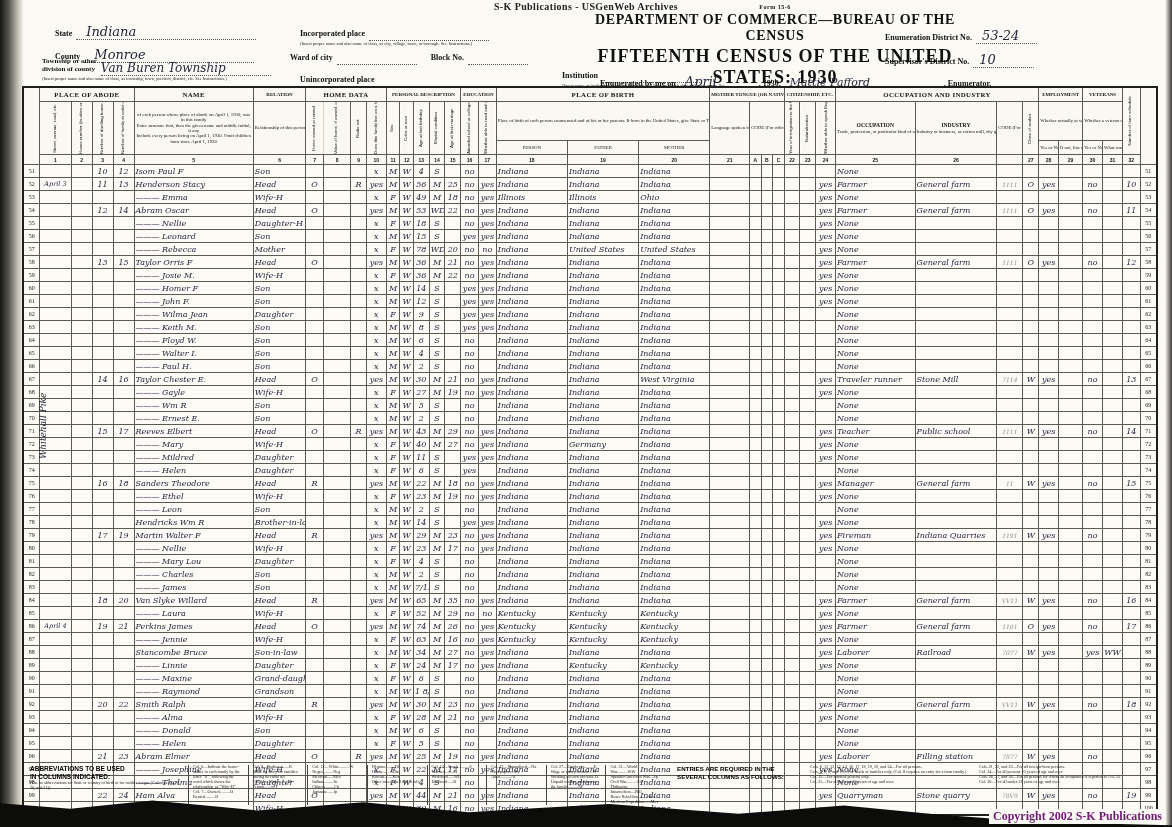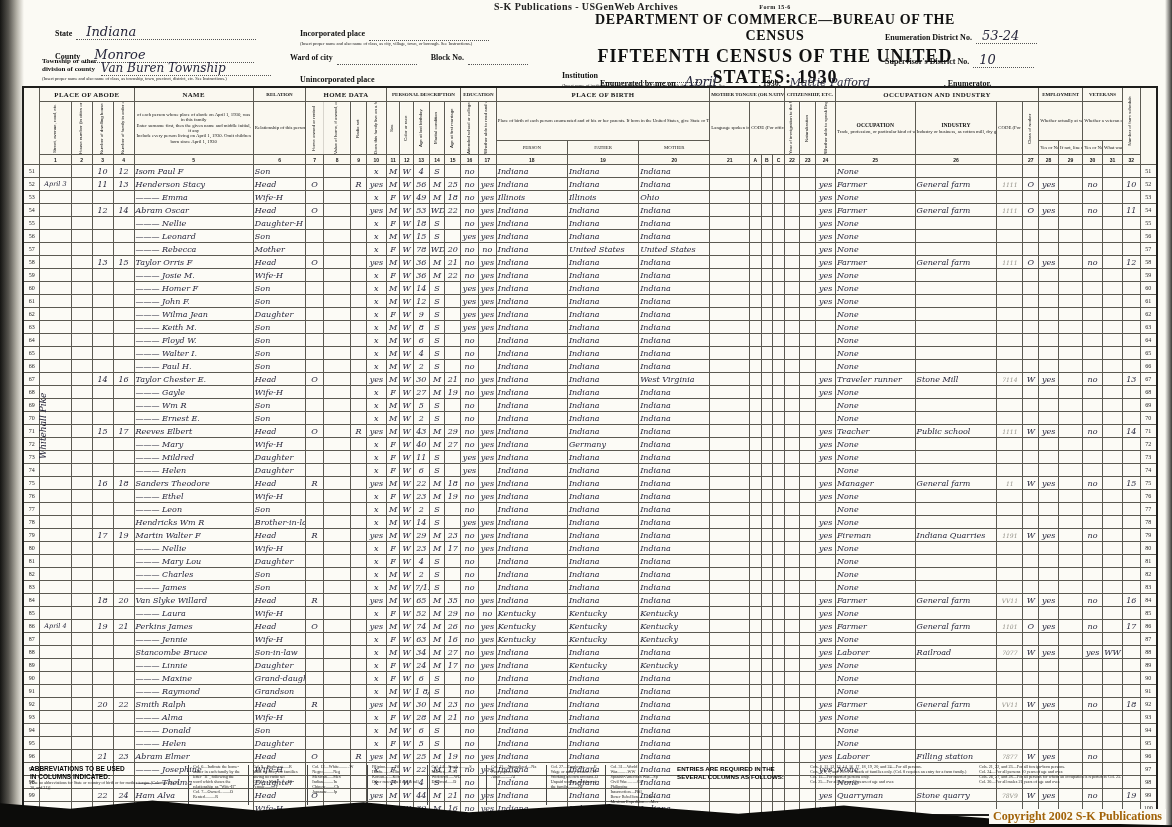--- a/index.html
+++ b/index.html
@@ -48,21 +48,21 @@
   .codec{font-family:"DejaVu Serif",serif;font-style:italic;font-size:6px;color:#8f8d84;text-align:center;}
   .datec{font-size:6.5px;text-align:center;padding-left:0;}
   #street-vertical{position:absolute;left:38px;top:348px;height:155px;width:15px;
     writing-mode:vertical-rl;transform:rotate(180deg);font-family:"DejaVu Serif",serif;font-style:italic;font-size:9px;color:#26263b;text-align:center;}
   
   #form-footer{position:absolute;left:30px;top:765px;width:1110px;display:flex;gap:8px;align-items:flex-start;}
   #abbrev-title{font-family:"Liberation Sans",sans-serif;font-weight:bold;font-size:6.5px;white-space:pre-line;line-height:1.2;}
   .fnote{font-family:"Liberation Serif",serif;font-size:4.2px;line-height:1.18;white-space:pre-line;color:#1b1b1b;}
   .fcol{border-left:1px solid #444;padding-left:4px;}
   #entries-title{font-family:"Liberation Sans",sans-serif;font-weight:bold;font-size:6.2px;white-space:pre-line;line-height:1.25;margin-left:10px;}
-  #copyright{position:absolute;right:6px;bottom:3px;font-family:"Liberation Serif",serif;font-weight:bold;font-size:12px;color:#a16207;background:#fbfaf4;padding:0 4px;}
+  #copyright{position:absolute;right:6px;bottom:3px;font-family:"Liberation Serif",serif;font-weight:bold;font-size:12px;color:#701a75;background:#fbfaf4;padding:0 4px;}
   #watermark{position:absolute;left:0;top:1px;width:100%;text-align:center;font-family:"Liberation Serif",serif;font-weight:bold;font-size:10px;color:#232323;letter-spacing:.4px;}
 </style>
 </head>
 <body>
 
 <div id="page">
   <div id="edge-left"></div>
   <div id="edge-right"></div>
   <div id="speckles"></div>
 

